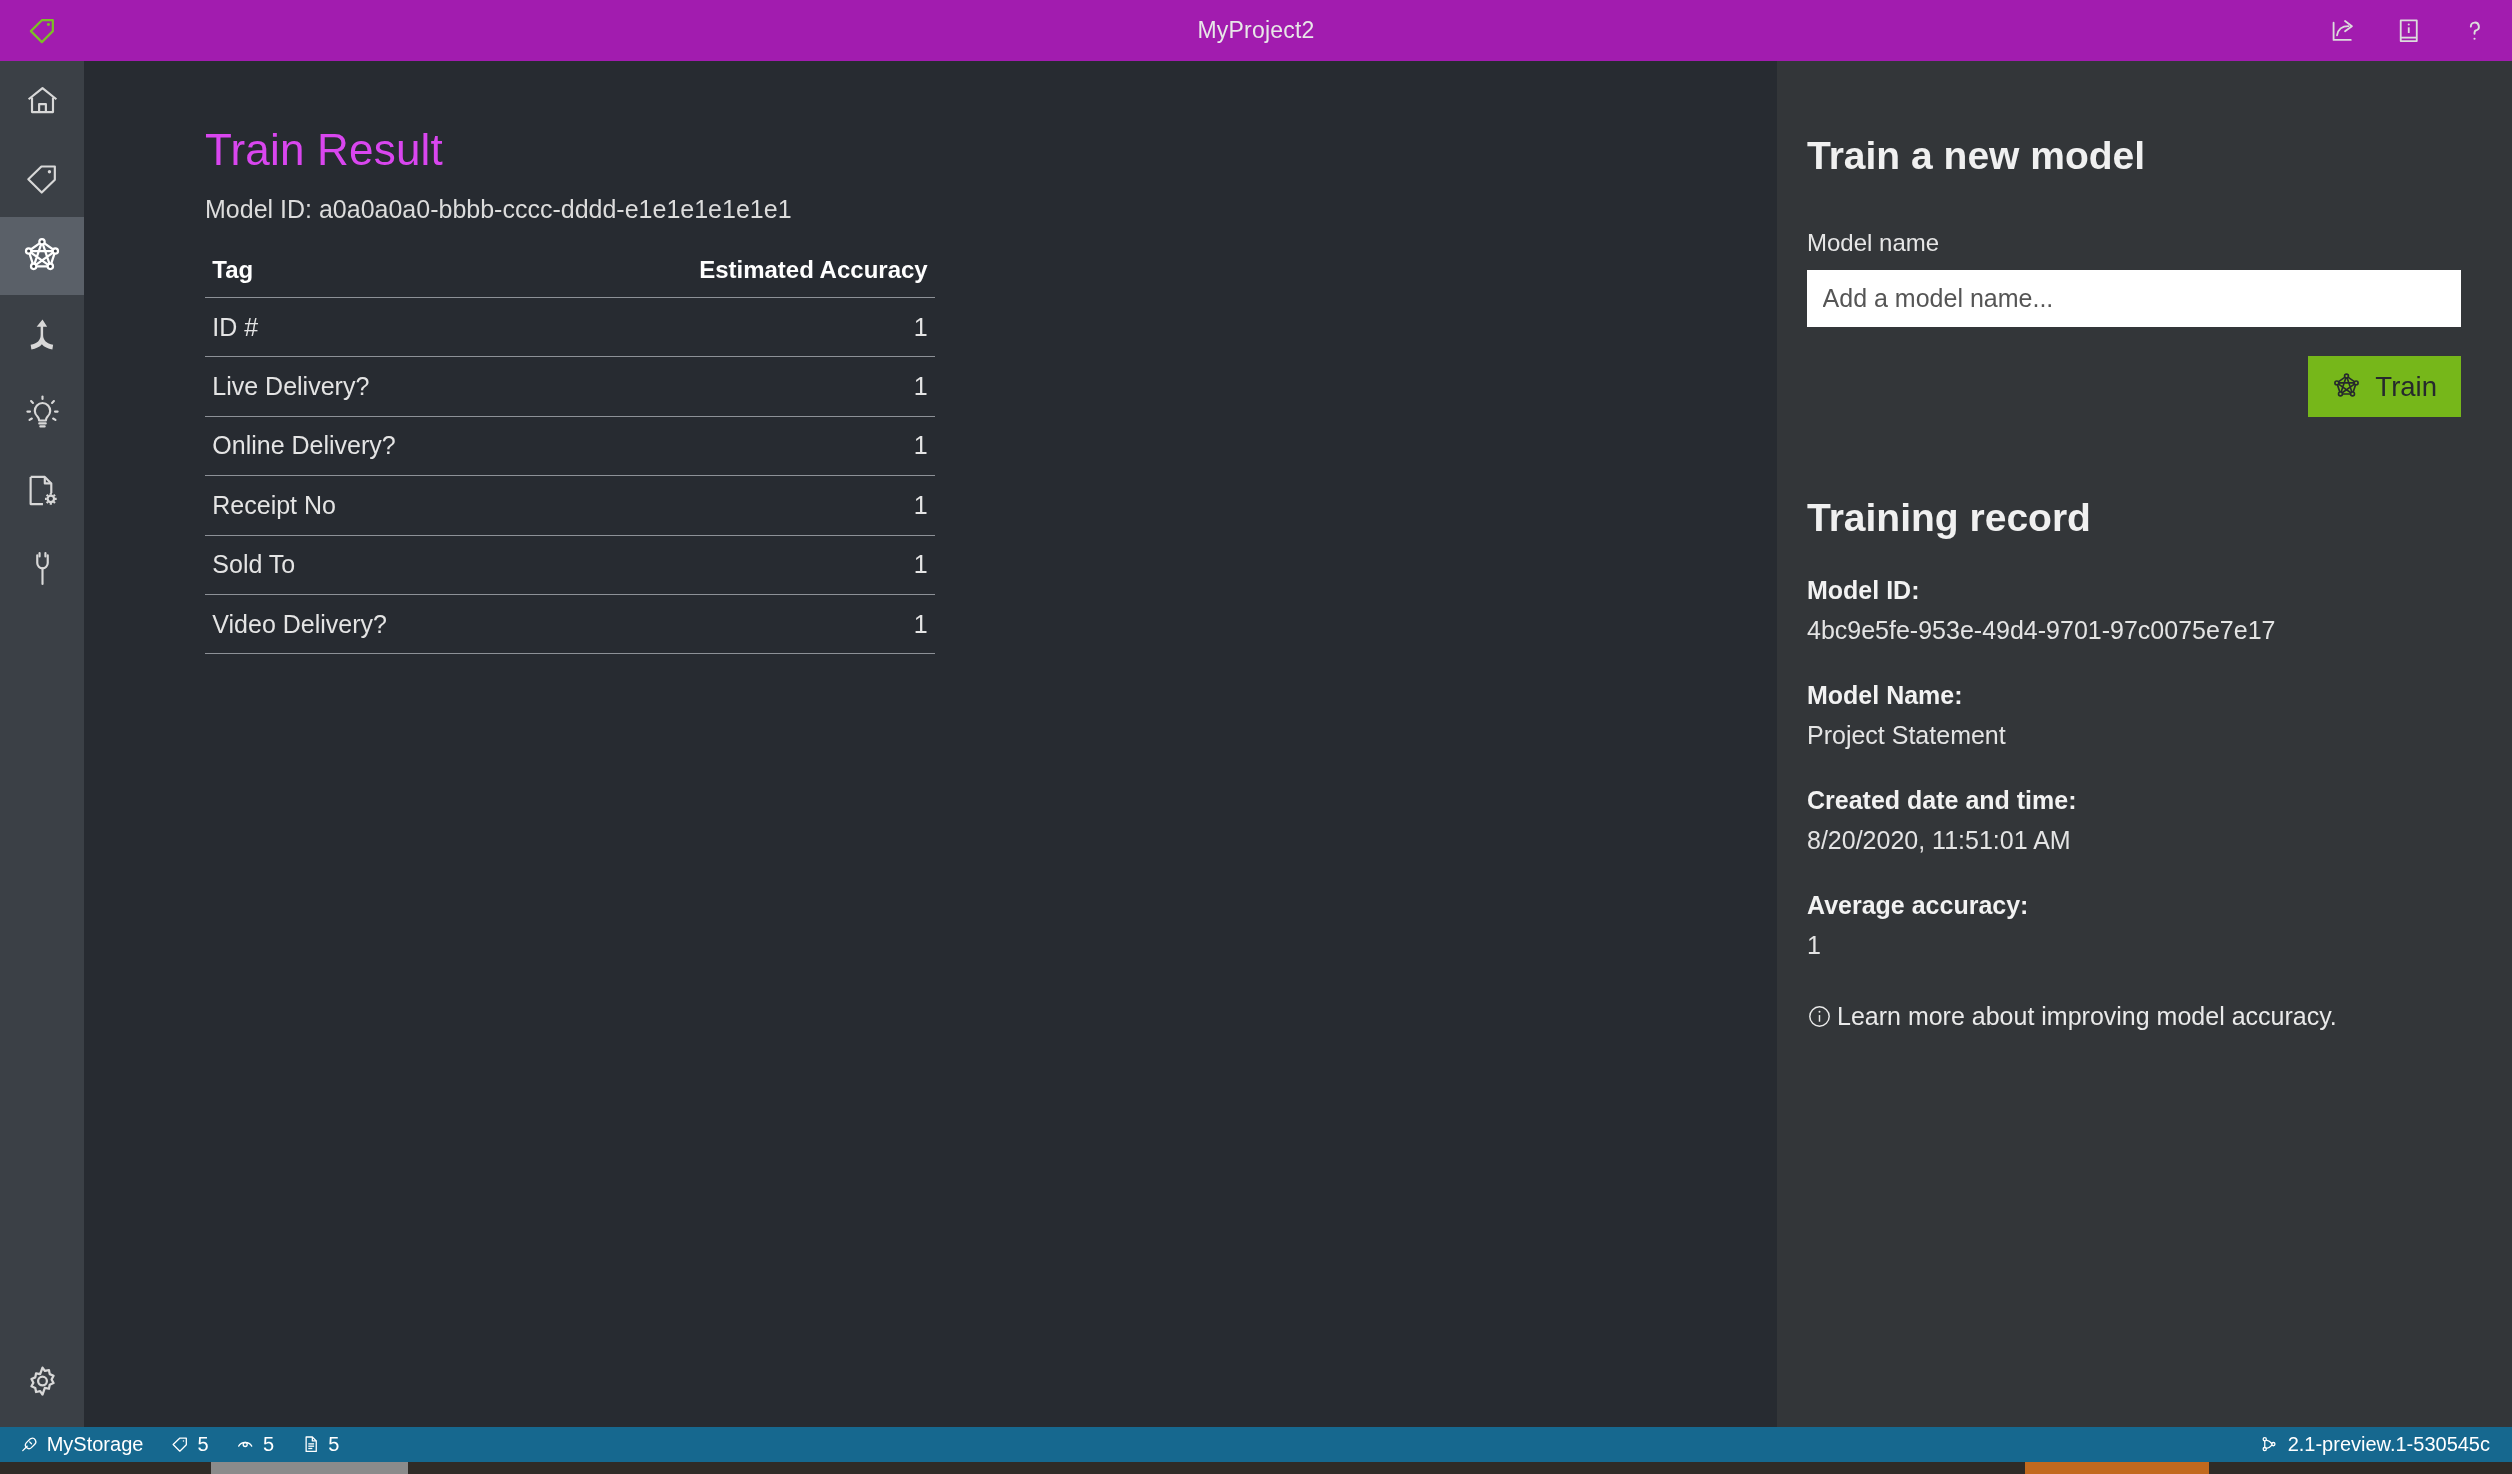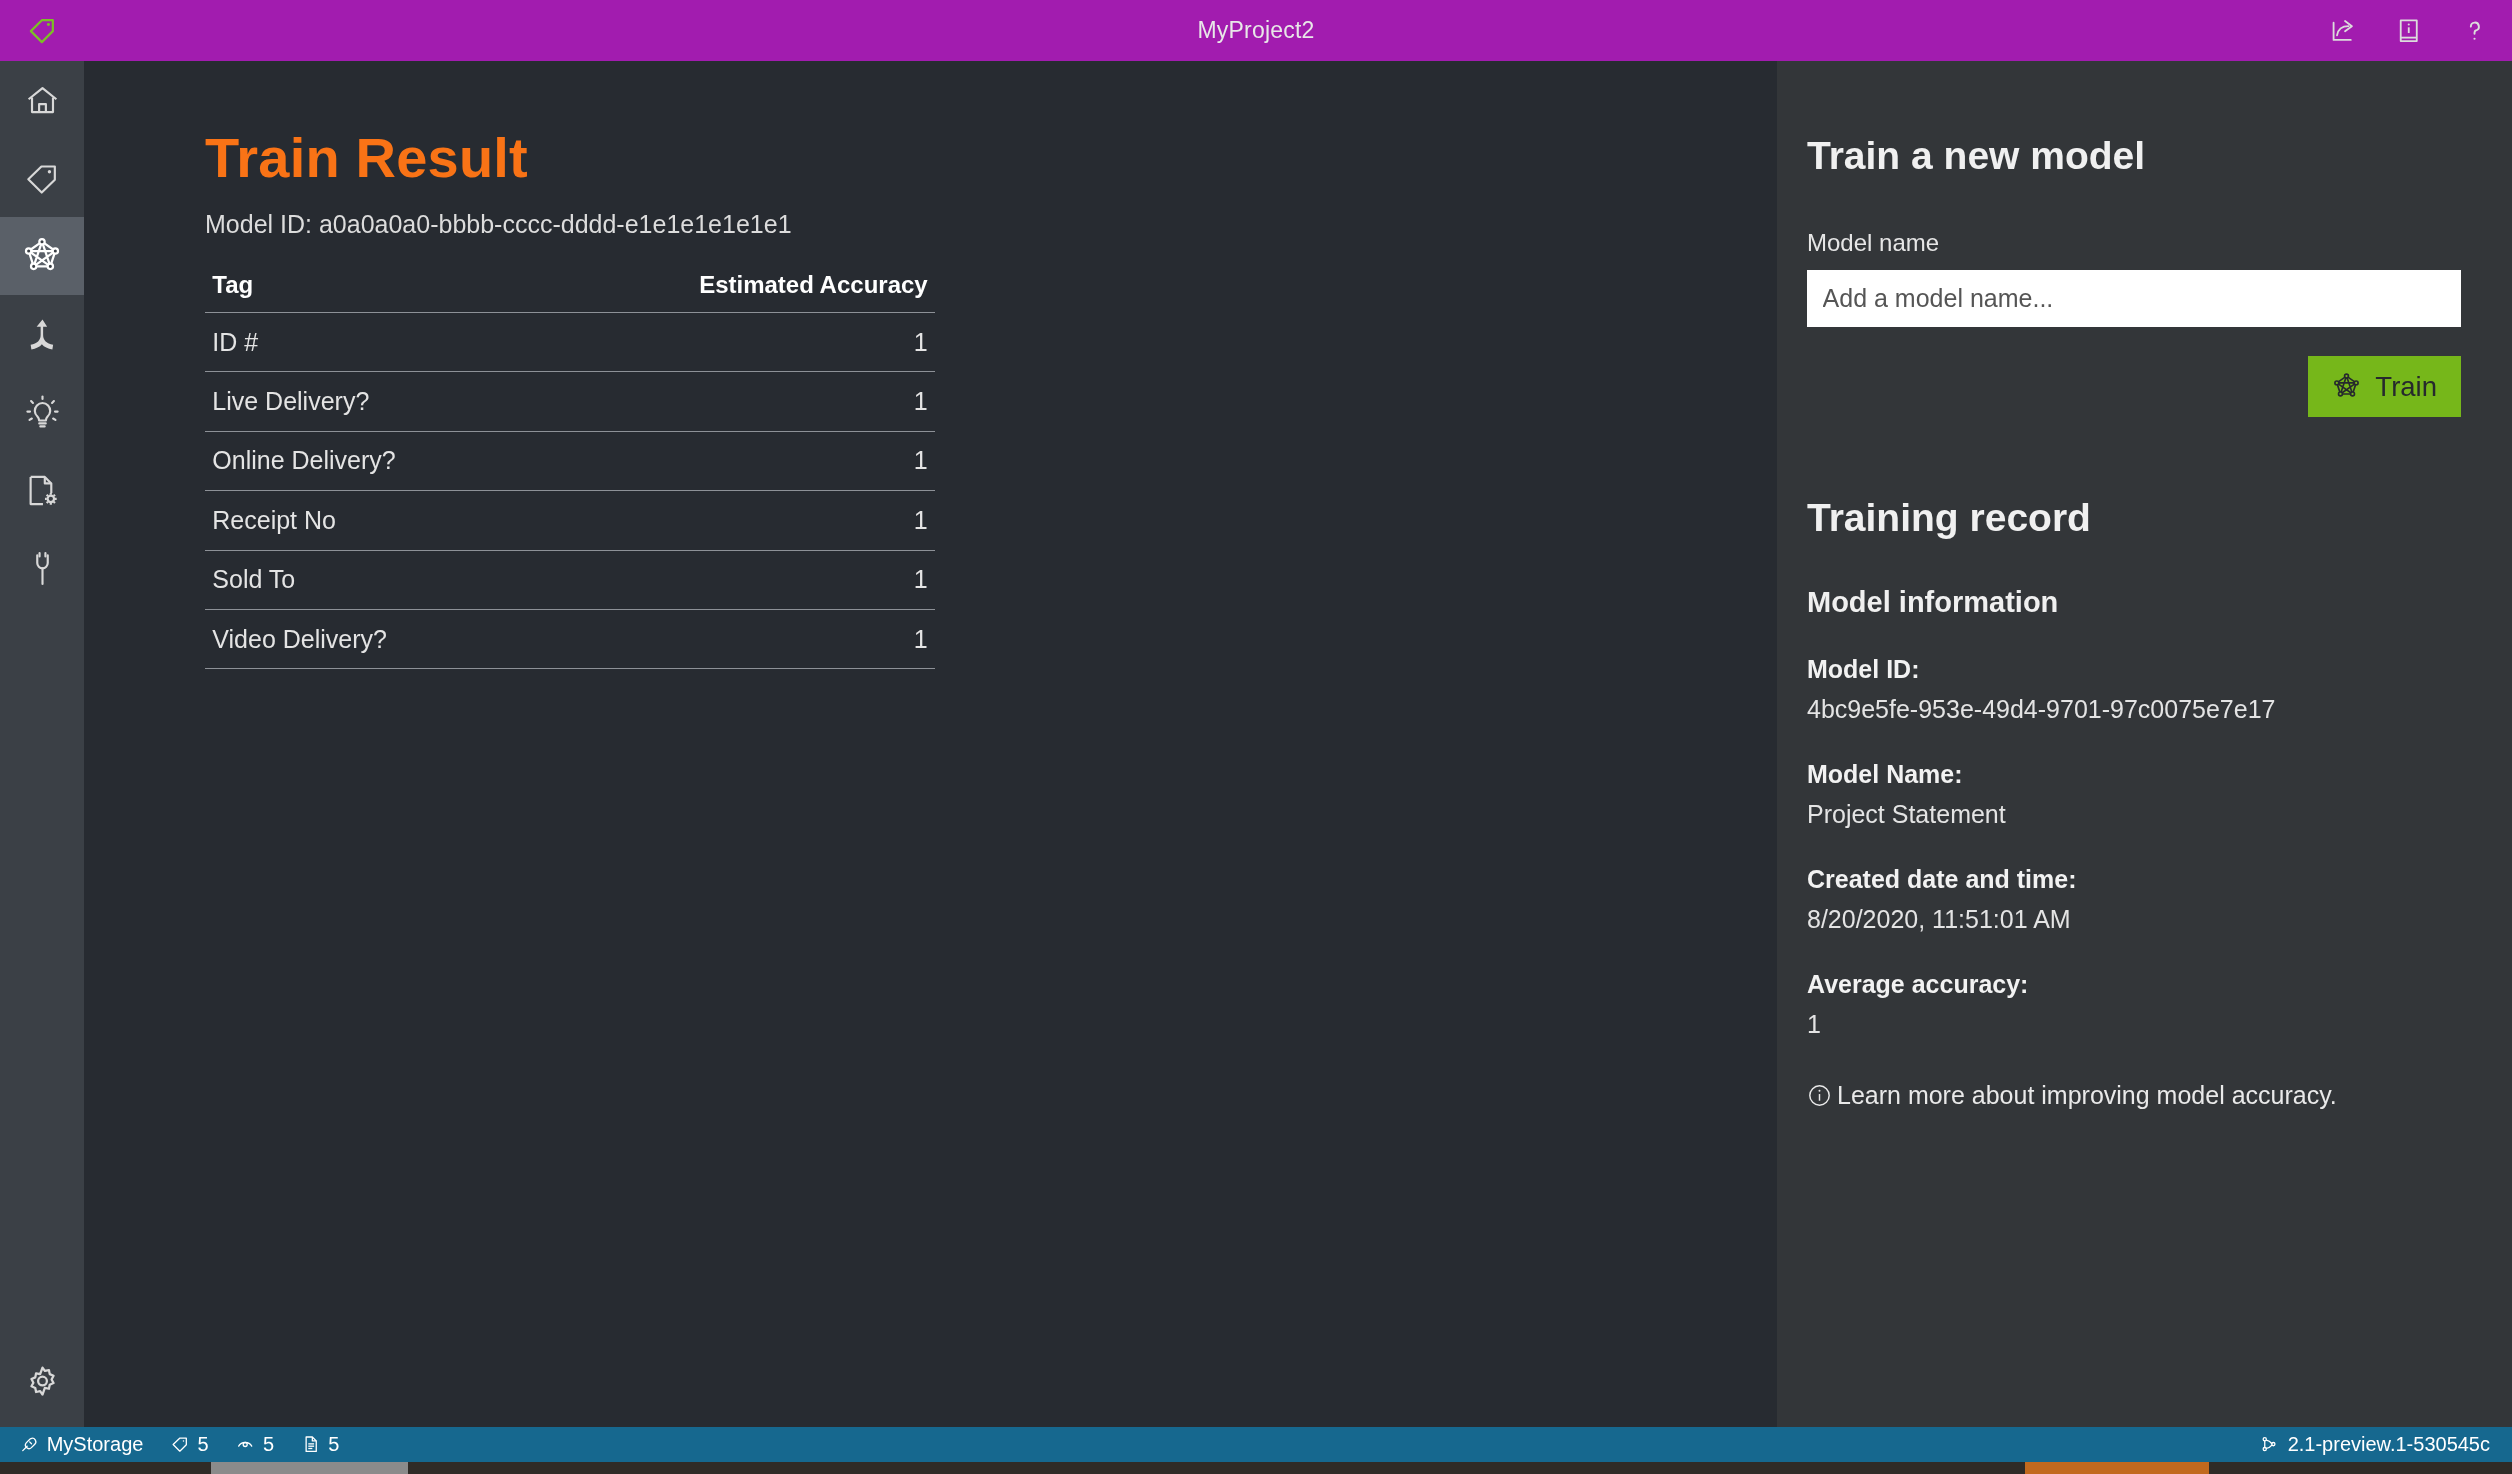--- a/index.html
+++ b/index.html
@@ -48,21 +48,21 @@
   }
   .rail-item.active { background: #5a6068; }
   .rail-spacer { flex: 1 1 auto; }
   .rail-bottom { width: 84px; height: 90px; display: flex; align-items: center; justify-content: center; cursor: pointer; }
 
   
   .main {
     flex: 1 1 auto; background: #272b31; padding: 64px 0 0 121px;
     min-width: 0; overflow: hidden;
   }
-  .page-title { color: #f97316; font-size: 56px; font-weight: 700; letter-spacing: 0.2px; }
+  .page-title { color: #d946ef; font-size: 44px; font-weight: 400; letter-spacing: 0.2px; }
   .model-id-line { color: #dcdcdc; font-size: 25px; margin-top: 20px; }
 
   .result-table { margin-top: 32px; width: 730px; }
   .rt-head {
     display: flex; justify-content: space-between; align-items: flex-end;
     padding: 0 7.3px 13px 7.3px; border-bottom: 1.8px solid #8d9197;
   }
   .rt-head span { color: #ffffff; font-size: 24px; font-weight: 700; }
   .rt-row {
     display: flex; justify-content: space-between; align-items: center;
@@ -305,21 +305,20 @@
               <circle cx="4" cy="9" r="1.6" fill="#76b71a"></circle>
               <circle cx="17" cy="18.2" r="1.6" fill="#76b71a"></circle>
               <circle cx="7" cy="18.2" r="1.6" fill="#76b71a"></circle>
             </svg>
           </span>
           <span>Train</span>
         </button>
       </div>
 
       <div class="section-h2">Training record</div>
-      <div class="section-h3">Model information</div>
 
       <div class="field-label">Model ID:</div>
       <div class="field-value">4bc9e5fe-953e-49d4-9701-97c0075e7e17</div>
 
       <div class="field-label">Model Name:</div>
       <div class="field-value">Project Statement</div>
 
       <div class="field-label">Created date and time:</div>
       <div class="field-value">8/20/2020, 11:51:01 AM</div>
 

